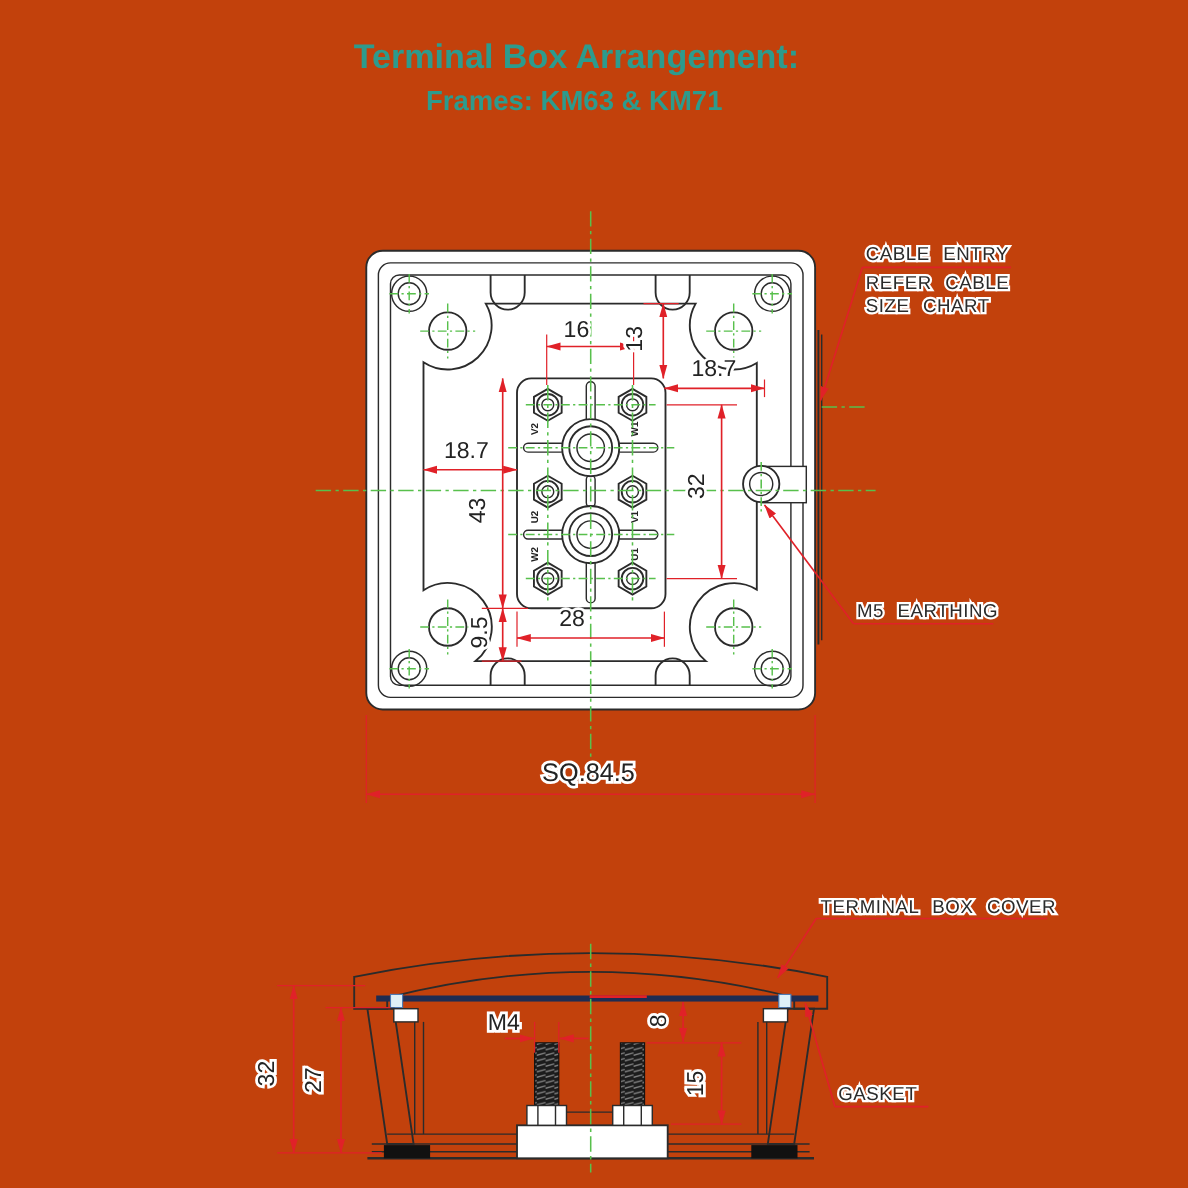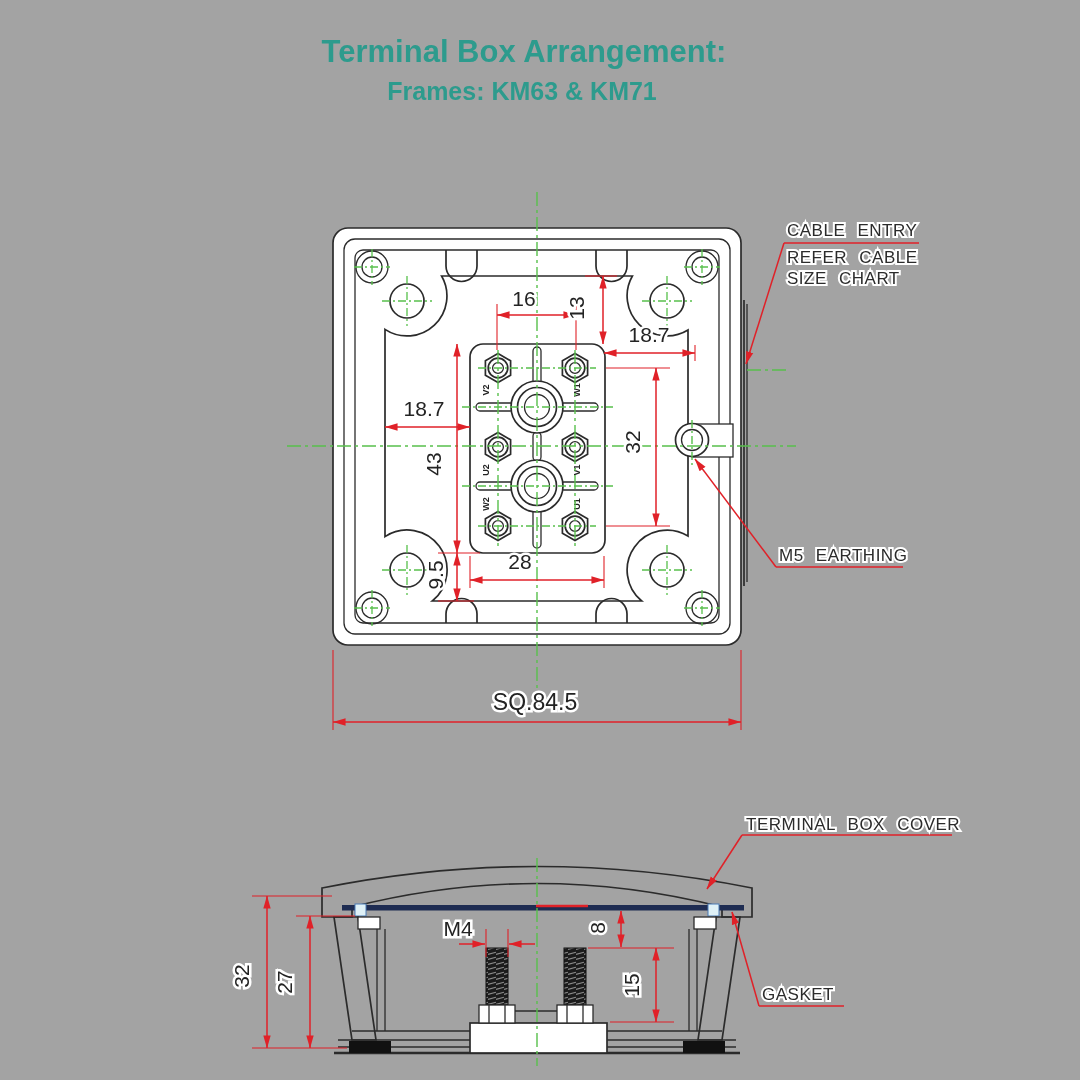--- a/index.html
+++ b/index.html
@@ -1,16 +1,16 @@
 <!DOCTYPE html>
 <html><head>
 <meta charset="utf-8">
 <style>
   html,body{margin:0;padding:0;background:#ffffff;}
-  #stage{position:relative;width:1080px;height:1080px;background:#a3a3a3;overflow:hidden;
+  #stage{position:relative;width:1080px;height:1080px;background:#c2410c;overflow:hidden;
          font-family:"Liberation Sans", sans-serif;}
   svg text{font-family:"Liberation Sans", sans-serif;}
   .title-txt{font-weight:bold;font-size:31px;}
   .sub-txt{font-weight:bold;font-size:25px;}
   .dim{font-size:21px;fill:#232323;paint-order:stroke;stroke:#ffffff;stroke-width:5px;}
   .dim-big{font-size:23px;fill:#232323;paint-order:stroke;stroke:#ffffff;stroke-width:5px;}
   .callout{font-size:17px;fill:#2b2b2b;letter-spacing:0.5px;word-spacing:7px;paint-order:stroke;stroke:#ffffff;stroke-width:4px;}
   .tlabel{font-size:9px;font-weight:bold;fill:#232323;}
   .k{stroke:#2b2b2b;fill:none;stroke-width:1.7;}
   .k2{stroke:#2b2b2b;fill:none;stroke-width:1.3;}

